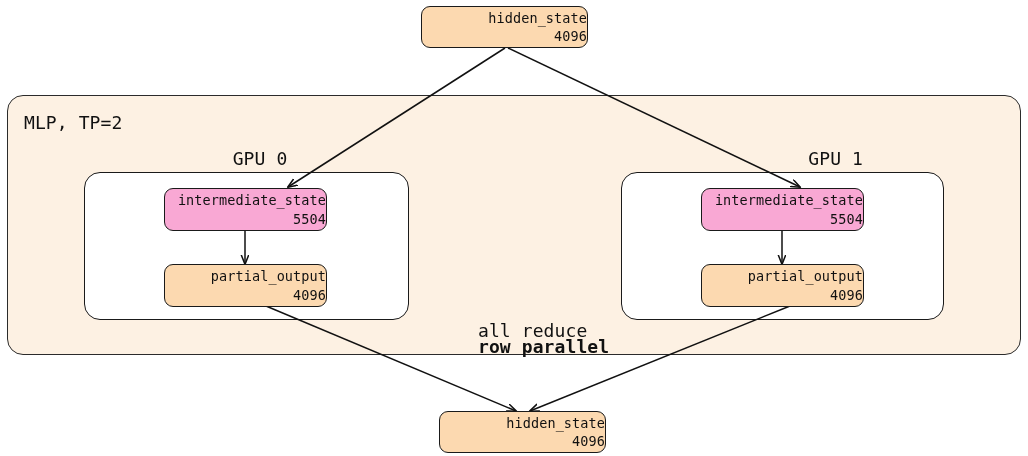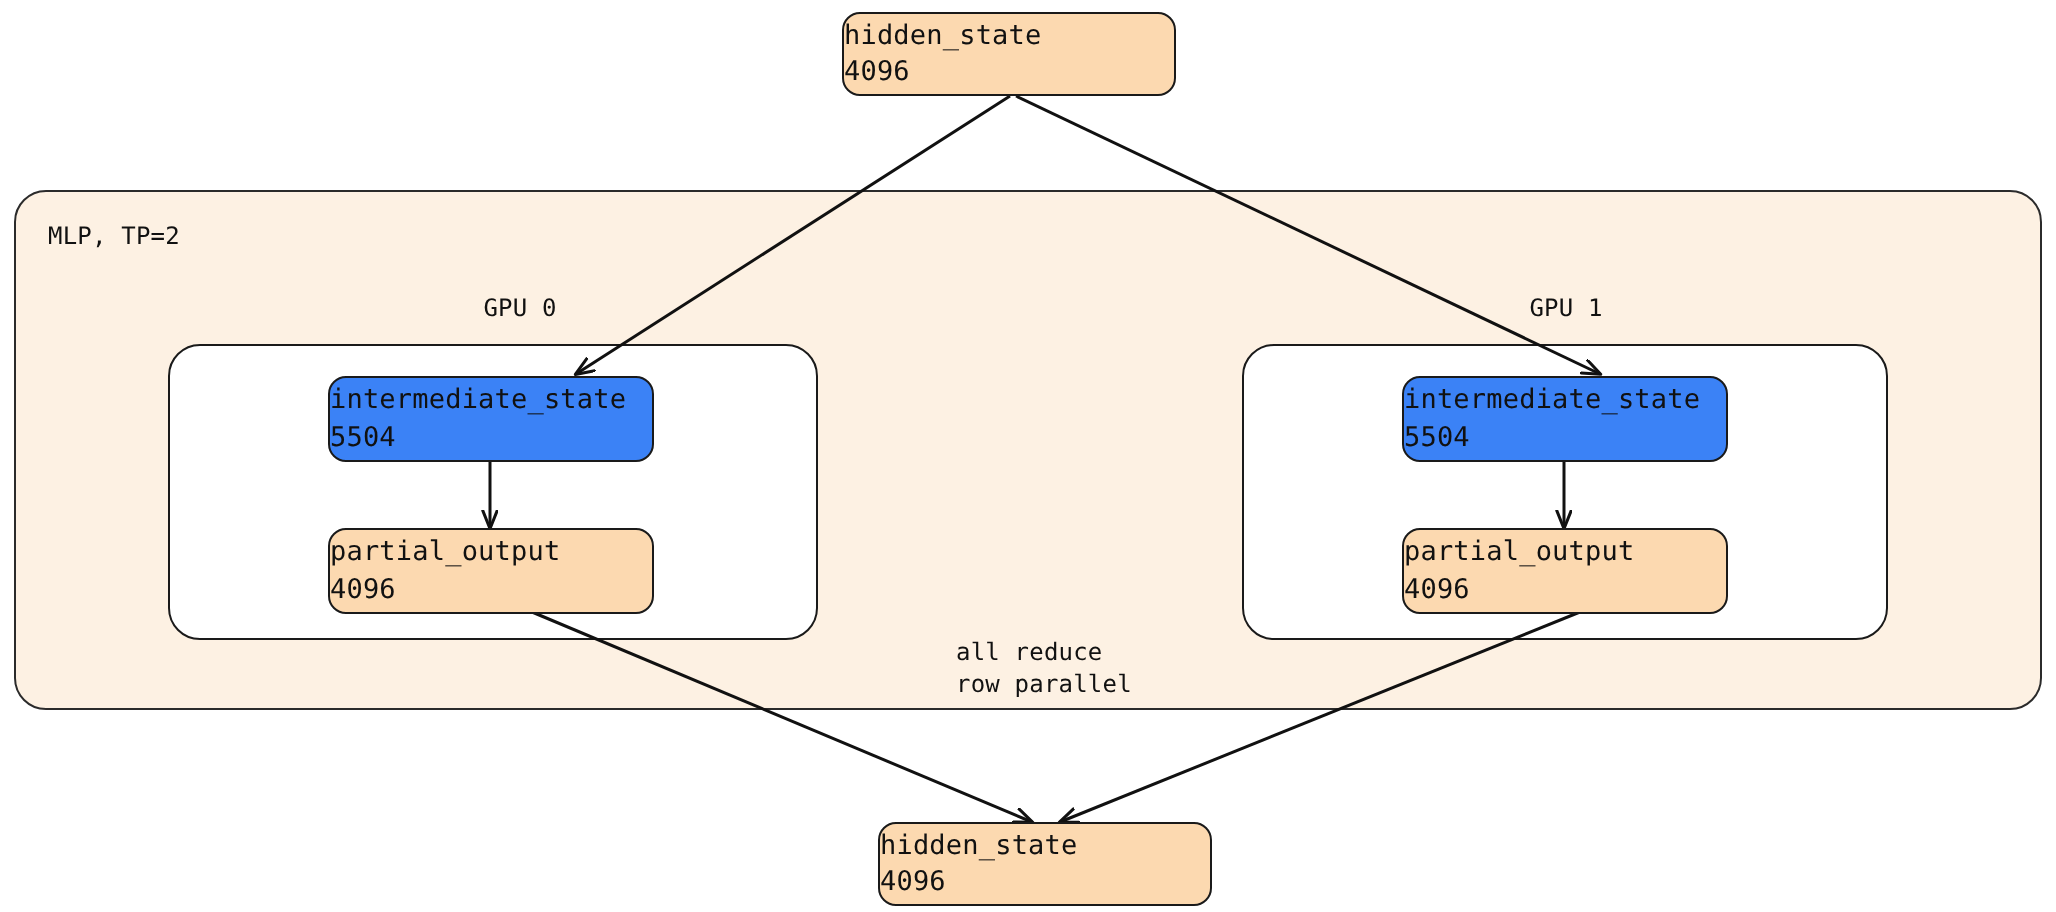--- a/index.html
+++ b/index.html
@@ -26,53 +26,53 @@
     pointer-events: none;
     z-index: 5;
   }
   .node {
     position: absolute;
     box-sizing: border-box;
     border: 1.6px solid #1a1a1a;
     border-radius: 9px;
     display: flex;
     flex-direction: column;
-    align-items: flex-start;
+    align-items: flex-end;
     justify-content: center;
     font-size: 13.5px;
     line-height: 1.35;
     color: #111111;
     letter-spacing: 0.1px;
     z-index: 10;
   }
   .node .n-title { white-space: nowrap; }
   .node .n-val { white-space: nowrap; }
 
   .fill-peach { background: #fcd9b0; }
-  .fill-orange { background: #3b82f6; }
+  .fill-orange { background: #f9a8d4; }
 
   .group-outer {
     position: absolute;
     box-sizing: border-box;
     border: 1.6px solid #2b2b2b;
     border-radius: 16px;
     background: #fdf1e3;
     z-index: 1;
   }
   .group-inner {
     position: absolute;
     box-sizing: border-box;
     border: 1.6px solid #1a1a1a;
     border-radius: 16px;
     background: #ffffff;
     z-index: 2;
   }
   .caption {
     position: absolute;
-    font-size: 12px;
+    font-size: 18px;
     color: #111111;
     white-space: pre;
     z-index: 8;
     line-height: 1.45;
     letter-spacing: 0.1px;
   }
   .caption.center { text-align: center; }
 </style>
 </head>
 <body>
@@ -83,25 +83,25 @@
 
   <div class="group-inner" style="left:84px; top:172px; width:325px; height:148px;"></div>
 
   <div class="group-inner" style="left:621px; top:172px; width:323px; height:148px;"></div>
 
   <div class="caption" style="left:24px; top:110px;">MLP, TP=2</div>
 
 
   <div class="caption center" style="left:200px; top:146px; width:120px;">GPU 0</div>
 
-  <div class="caption center" style="left:723px; top:146px; width:120px;">GPU 1</div>
+  <div class="caption center" style="left:743px; top:146px; width:120px;text-align:right;">GPU 1</div>
 
   <div class="caption" style="left:478px; top:318px;">all reduce</div>
 
-  <div class="caption" style="left:478px; top:334px;">row parallel</div>
+  <div class="caption" style="left:478px; top:334px;font-weight:bold;">row parallel</div>
 
   <svg class="edges" viewBox="0 0 1028 456">
     <defs>
       <marker id="arrowhead" markerWidth="11" markerHeight="11" refX="9.2" refY="4.0" orient="auto" markerUnits="userSpaceOnUse">
         <path d="M0.5,0.4 L9.6,4.0 L0.5,7.6" fill="none" stroke="#111111" stroke-width="1.5" stroke-linecap="round" stroke-linejoin="round"></path>
       </marker>
     </defs>
 
     <path d="M505,48 L288,187" fill="none" stroke="#111111" stroke-width="1.5" marker-end="url(#arrowhead)"></path>
 

